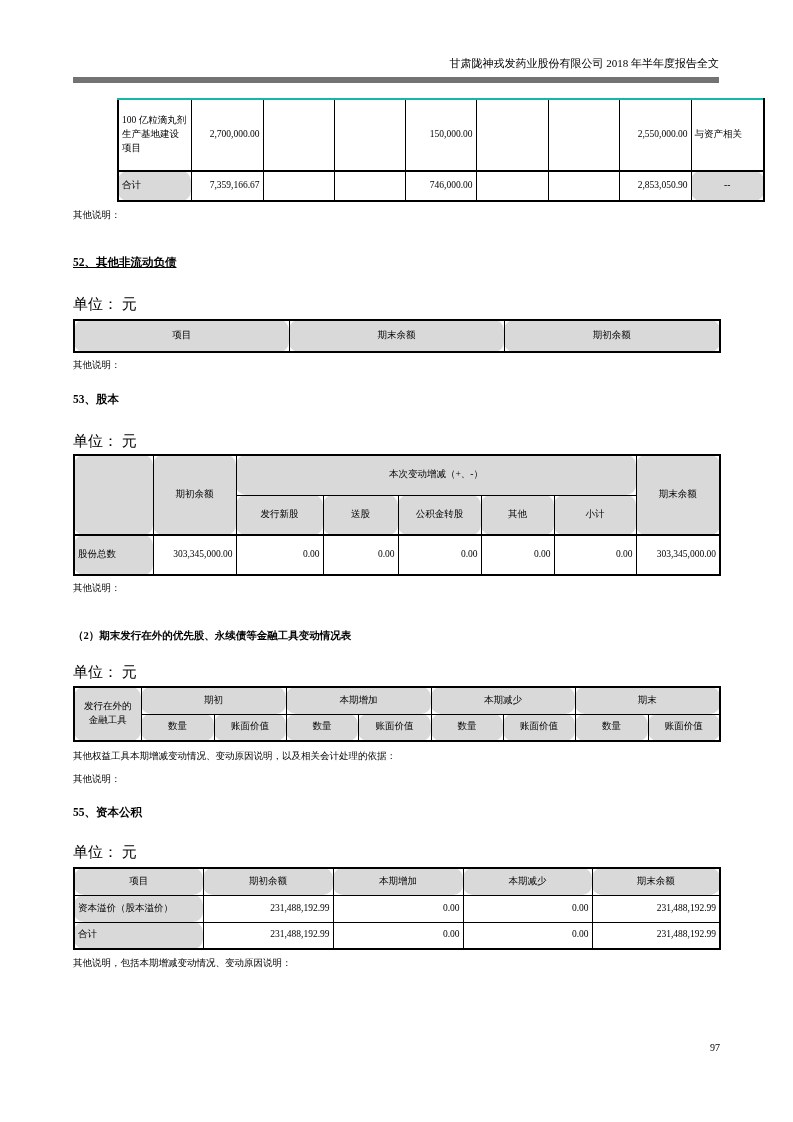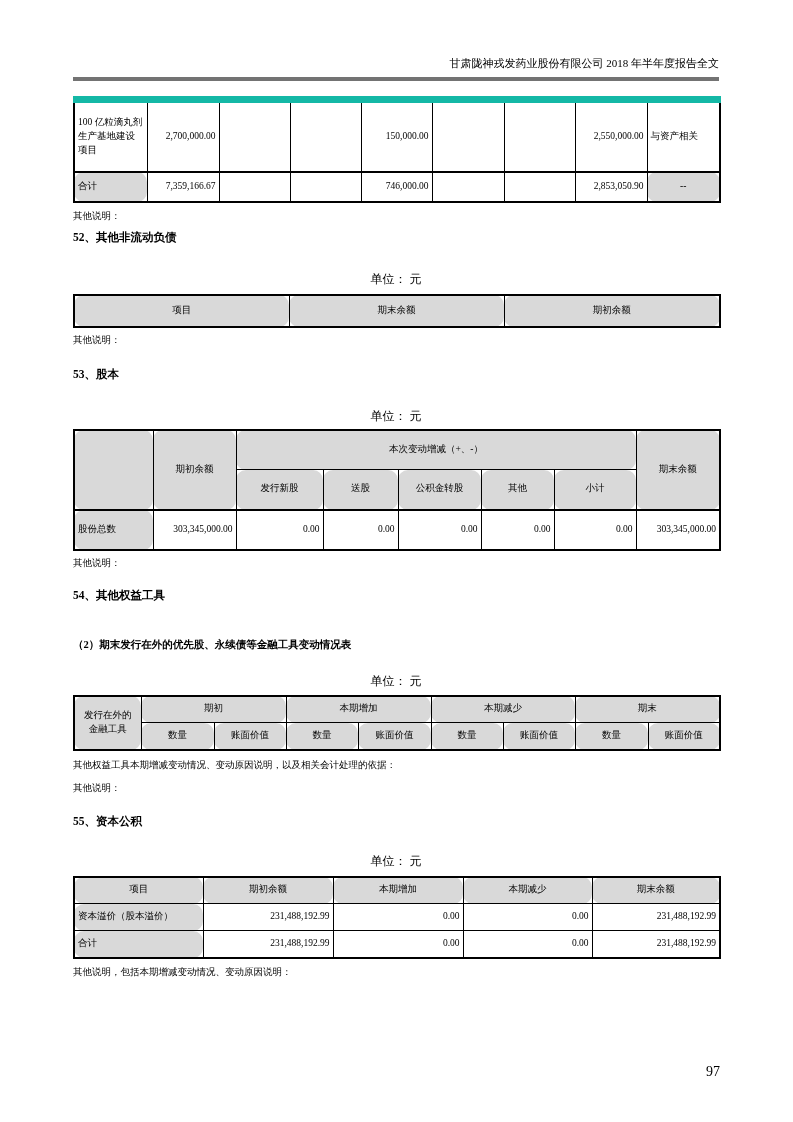--- a/index.html
+++ b/index.html
@@ -12,79 +12,79 @@
     overflow:hidden;
   }
   .content { padding:0 74px 0 73px; }
 
   .doc-header {
     margin-top:55px;
     text-align:right;
     font-size:11px;
     line-height:16px;
     padding-bottom:6px;
-    border-bottom:4px solid #737373;
+    border-bottom:6px solid #737373;
   }
 
   table { border-collapse:collapse; table-layout:fixed; width:646px; }
   .tbl { border:2px solid #000; }
   td {
     border:1px solid #000;
     font-size:9.5px;
     line-height:1.45;
     vertical-align:middle;
     padding:2px 3px;
     overflow:hidden;
     word-break:break-all;
   }
   .shade { background:#d9d9d9;border-radius:10px; }
   .center { text-align:center; }
   .num { text-align:right; }
   .left { text-align:left; }
   .thick td { border-top:2px solid #000; }
 
-  .t1 { margin-top:15px; border-top:7px solid #14b8a6; }
+  .t1 { margin-top:15px; border-top:2px solid #14b8a6;margin-left:44px; }
   .t1 .r1 td { height:72px; }
   .t1 .r2 td { height:30px; }
 
   .t52 { margin-top:8px; }
   .t52 td { height:32px; }
 
   .t53 { margin-top:6px; }
   .t53 td { height:40px; }
 
   .t54 { margin-top:7px; }
   .t54 td { height:27px; }
   .t54 .corner { padding:2px 6px; }
 
   .t55 { margin-top:8px; }
   .t55 td { height:27px; }
 
   .note { font-size:9.5px; line-height:14px; margin-top:6px; }
-  .unit { font-size:12px; line-height:14px; text-align:center; }
+  .unit { font-size:15px; line-height:14px; text-align:left; }
   .h2 { font-size:11.5px; font-weight:bold; line-height:17px; }
   .h3 { font-size:10.5px; font-weight:bold; line-height:16px; }
 
   .mt5  { margin-top:5px; }
   .mt7  { margin-top:7px; }
   .mt9  { margin-top:9px; }
-  .mt15 { margin-top:6px; }
+  .mt15 { margin-top:32px;text-decoration:underline; }
   .mt17 { margin-top:17px; }
   .mt18 { margin-top:18px; }
   .mt19 { margin-top:19px; }
   .mt21 { margin-top:21px; }
   .mt24 { margin-top:24px; }
   .mt26 { margin-top:26px; }
   .mt33 { margin-top:33px; }
 
   .page-num {
     position:absolute;
-    top:1064px;
+    top:1042px;
     right:73px;
-    font-size:14px;
+    font-size:10px;
   }
 </style>
 </head>
 <body>
 
 <div class="content">
 
   <div class="doc-header">甘肃陇神戎发药业股份有限公司 2018 年半年度报告全文</div>
 
   <table class="tbl t1">
@@ -178,21 +178,20 @@
       <td class="num">0.00</td>
       <td class="num">0.00</td>
       <td class="num">0.00</td>
       <td class="num">0.00</td>
       <td class="num">303,345,000.00</td>
     </tr>
   </tbody>
     </table>
   <div class="note mt5">其他说明：</div>
 
-  <div class="h2 mt17">54、其他权益工具</div>
   <div class="h3 mt33">（2）期末发行在外的优先股、永续债等金融工具变动情况表</div>
   <div class="unit mt21">单位： 元</div>
   <table class="tbl t54">
     <colgroup>
       <col style="width:67px">
         <col style="width:73px">
         <col style="width:72px">
         <col style="width:72px">
       <col style="width:73px">
         <col style="width:72px">

